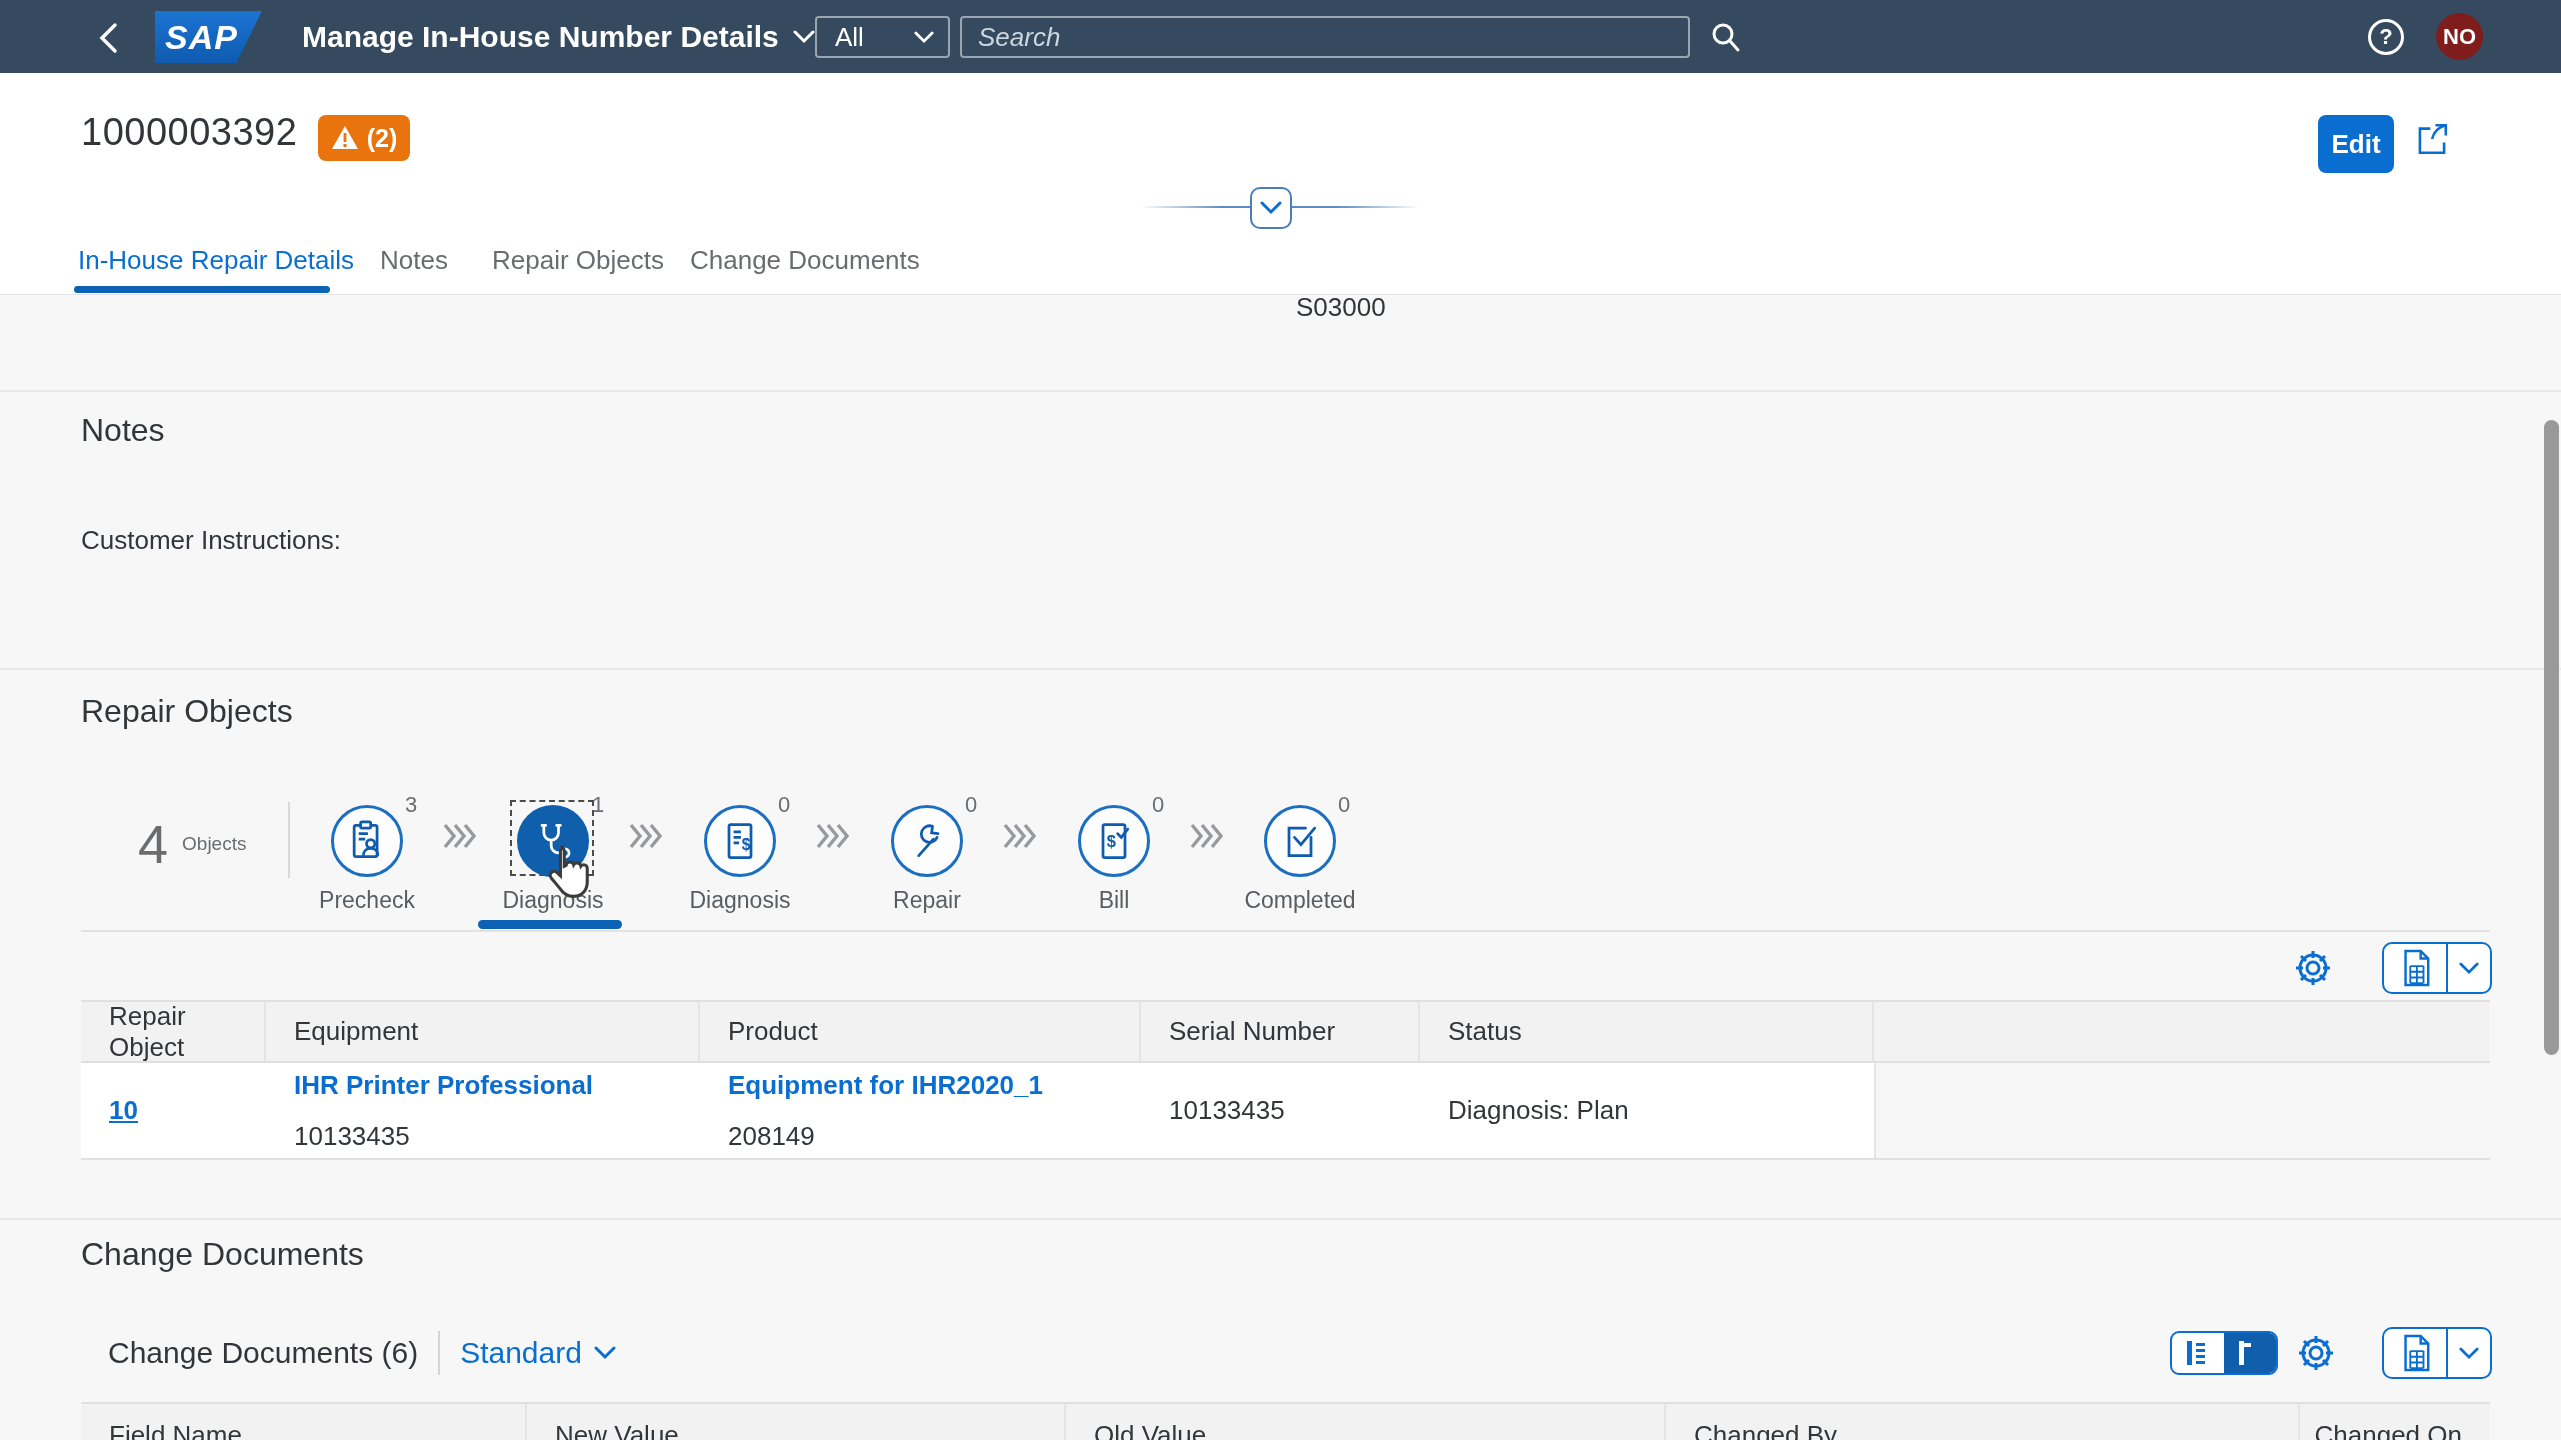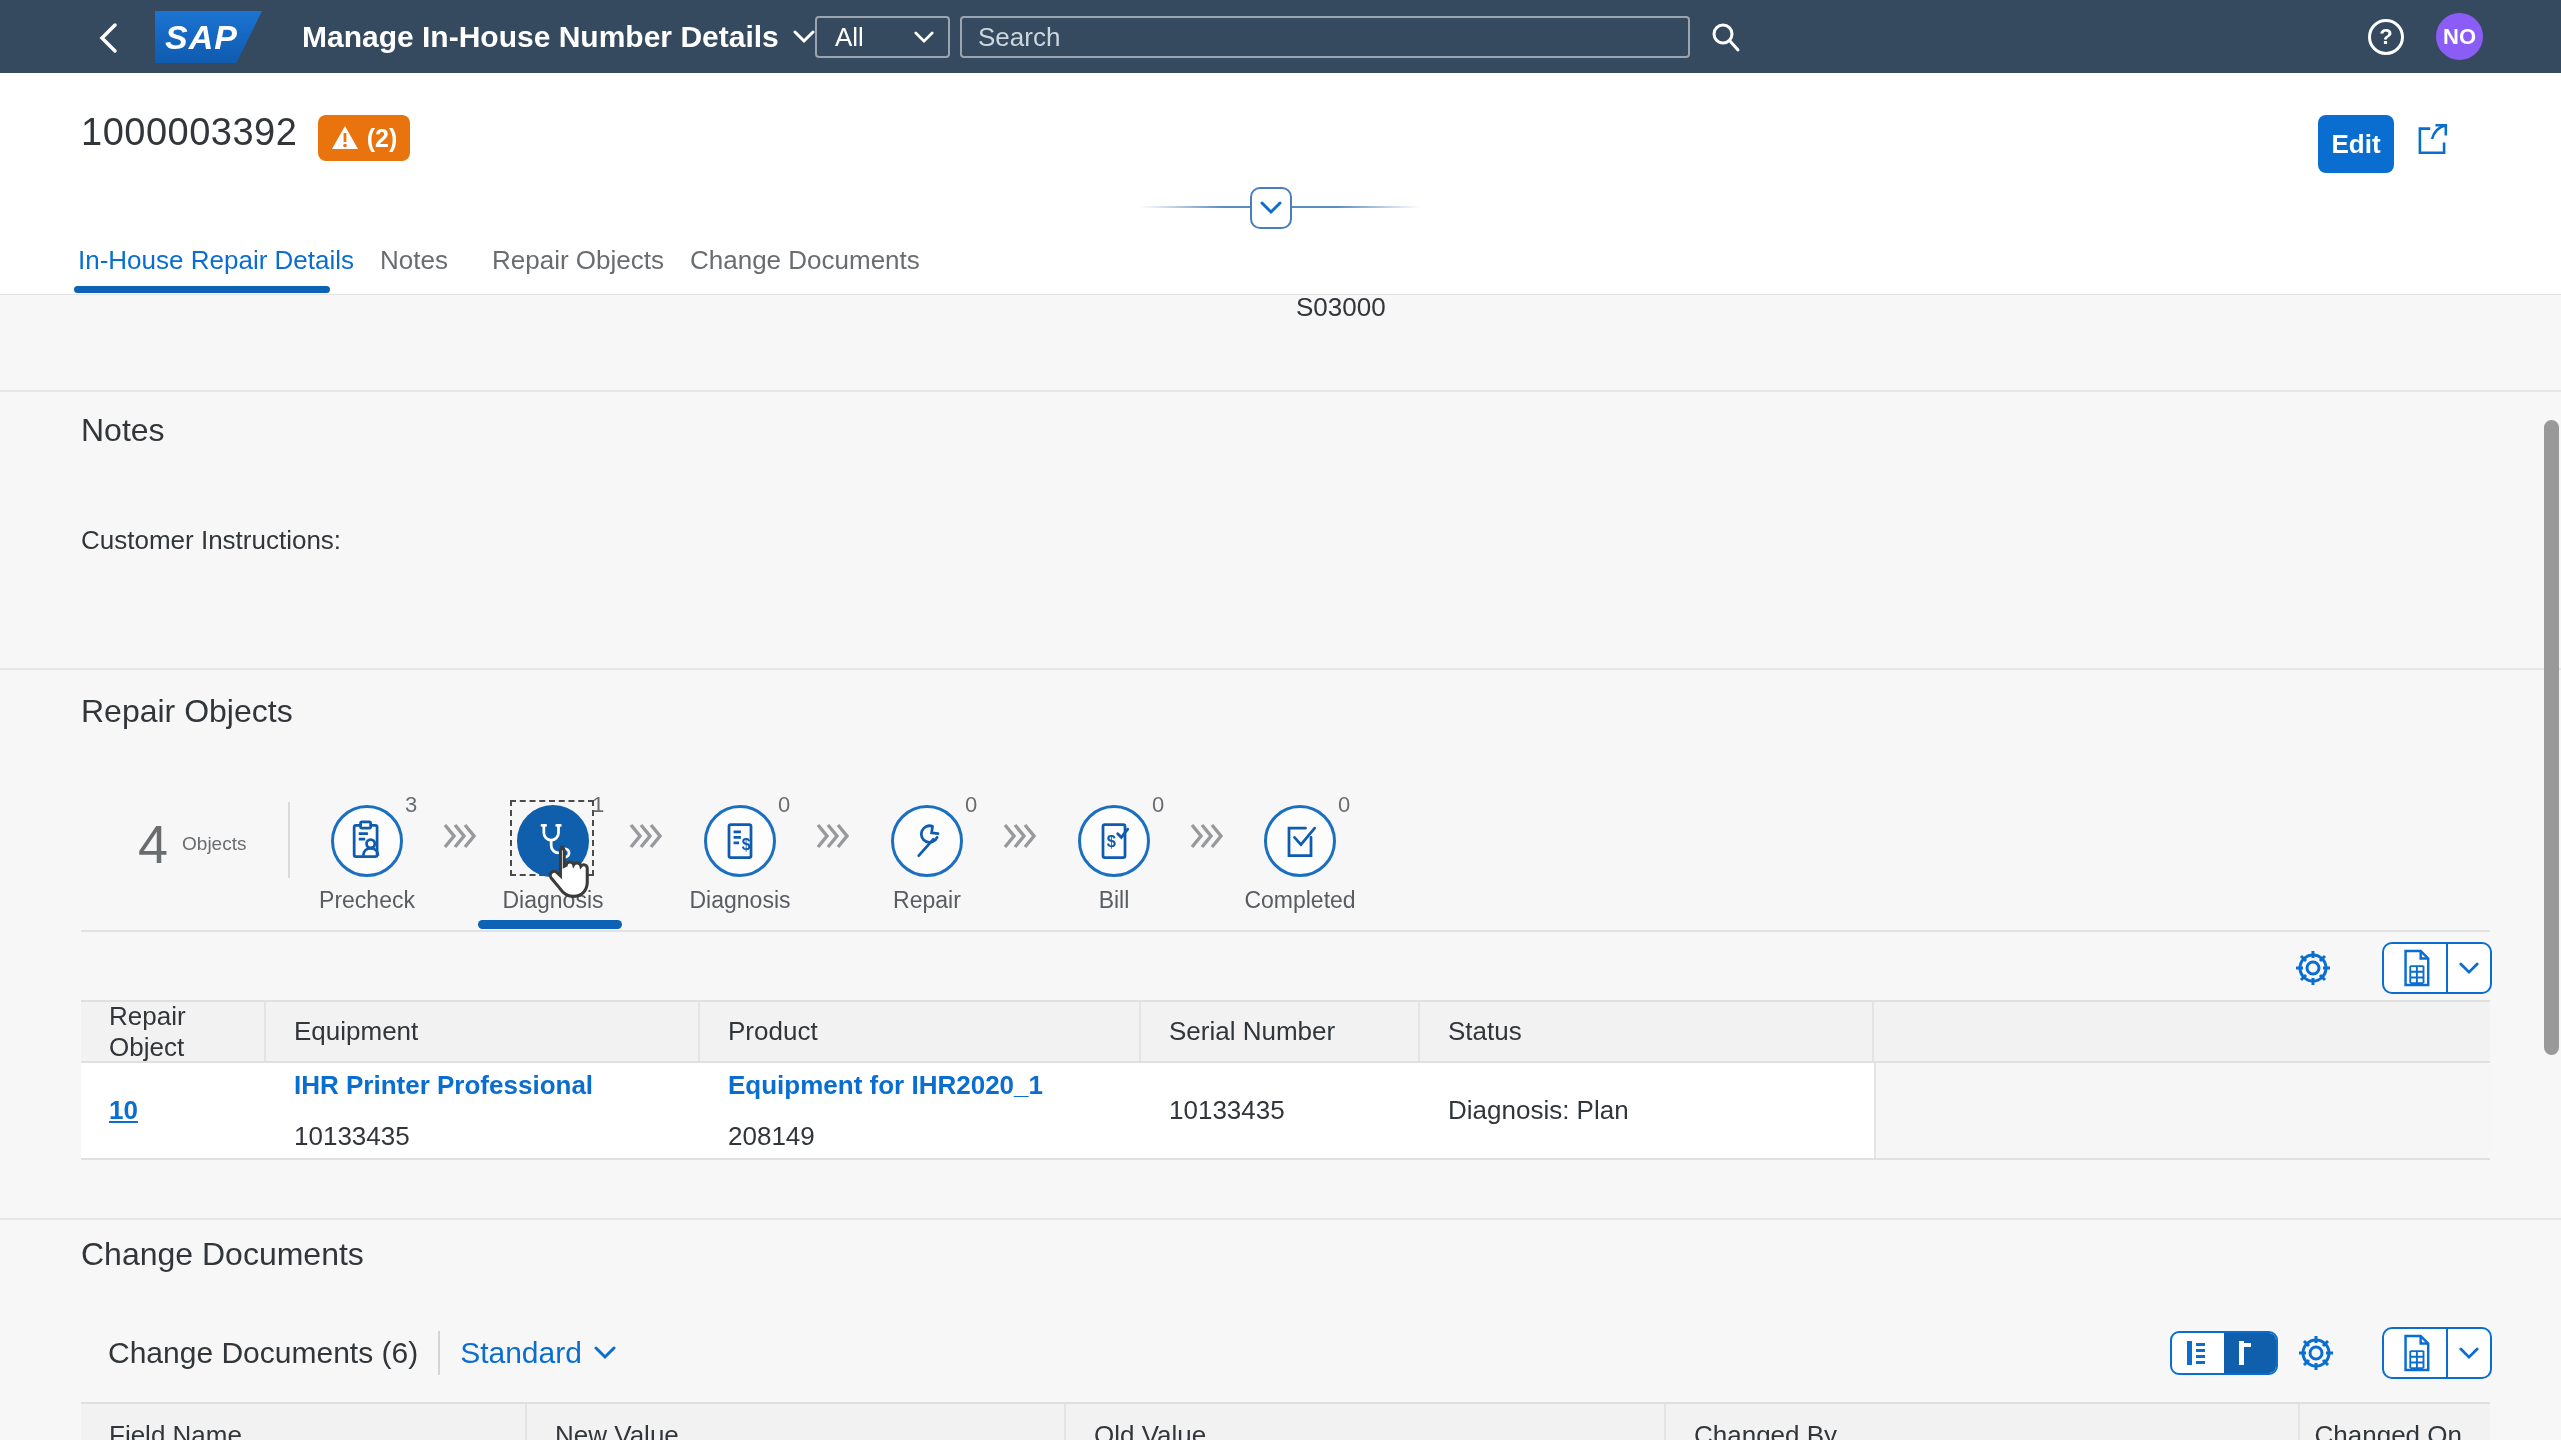--- a/index.html
+++ b/index.html
@@ -10,25 +10,25 @@
 
   
   #shell { left:0; top:0; width:2561px; height:73px; background:#354a5f; }
   .shell-item { position:absolute; display:flex; align-items:center; color:#fff; }
   #back-btn { left:88px; top:18px; width:40px; height:40px; justify-content:center; }
   #sap-logo { left:155px; top:11px; width:107px; height:52px; background:linear-gradient(180deg,#1b74d2,#0f5bb0); clip-path:polygon(0 0,100% 0,76% 100%,0 100%); display:flex; align-items:center; }
   #sap-logo span { color:#fff; font-size:34px; font-weight:700; font-style:italic; letter-spacing:1px; padding-left:10px; line-height:52px; }
   #shell-title { left:302px; top:0; height:73px; font-size:30px; font-weight:600; gap:14px; }
   #scope-select { left:815px; top:16px; width:135px; height:42px; border:2px solid rgba(255,255,255,.5); border-radius:4px; padding:0 14px 0 18px; justify-content:space-between; font-size:26px; }
   #shell-search { left:960px; top:16px; width:730px; height:42px; border:2px solid rgba(255,255,255,.5); border-radius:4px; background:transparent; }
-  #shell-search input { width:100%; height:100%; background:transparent; border:none; outline:none; color:#fff; font-size:26px; padding:0 16px; font-family:inherit; }
+  #shell-search input { width:100%; height:100%; background:transparent; border:none; outline:none; color:#fff; font-style:italic; font-size:26px; padding:0 16px; font-family:inherit; }
   #shell-search input::placeholder { color:#ccd6df; }
   #search-go { left:1706px; top:18px; width:40px; height:40px; justify-content:center; }
   #help-btn { left:2368px; top:19px; width:36px; height:36px; border:3px solid #fff; border-radius:50%; justify-content:center; font-size:22px; font-weight:600; }
-  #avatar { left:2436px; top:13px; width:47px; height:47px; border-radius:50%; background:#8b5cf6; justify-content:center; font-size:22px; font-weight:600; }
+  #avatar { left:2436px; top:13px; width:47px; height:47px; border-radius:50%; background:#7f1d1d; justify-content:center; font-size:22px; font-weight:600; }
 
   
   #objheader { left:0; top:73px; width:2561px; height:222px; background:#fff; border-bottom:1px solid #e3e3e3; }
   #obj-title { left:81px; top:38px; font-size:38px; color:#32363a; letter-spacing:.5px; }
   #warn-badge { left:318px; top:42px; width:92px; height:46px; background:#e9730c; border-radius:8px; display:flex; align-items:center; justify-content:center; gap:8px; color:#fff; font-size:25px; font-weight:700; }
   #edit-btn { left:2318px; top:42px; width:76px; height:58px; background:#0a6ed1; border-radius:8px; display:flex; align-items:center; justify-content:center; color:#fff; font-size:26px; font-weight:600; }
   #share-btn { left:2412px; top:46px; width:40px; height:40px; display:flex; align-items:center; justify-content:center; }
   #collapse-line { left:1140px; top:133px; width:280px; height:2px; background:linear-gradient(90deg,rgba(91,140,192,0),#5b8cc0 30%,#5b8cc0 70%,rgba(91,140,192,0)); }
   #collapse-btn { left:1250px; top:114px; width:42px; height:42px; background:#fff; border:2px solid #4a7ebb; border-radius:10px; display:flex; align-items:center; justify-content:center; }
   .tab { position:absolute; top:172px; font-size:26px; color:#6a6d70; white-space:nowrap; }

